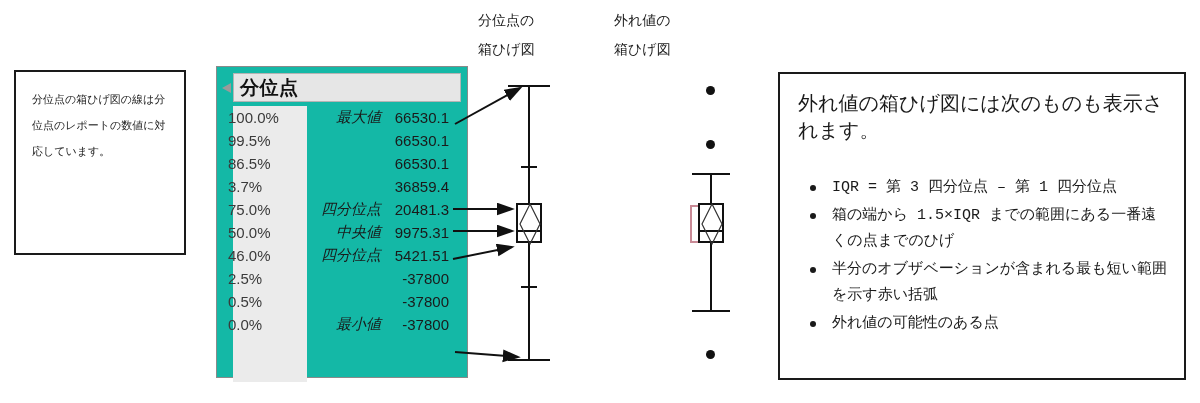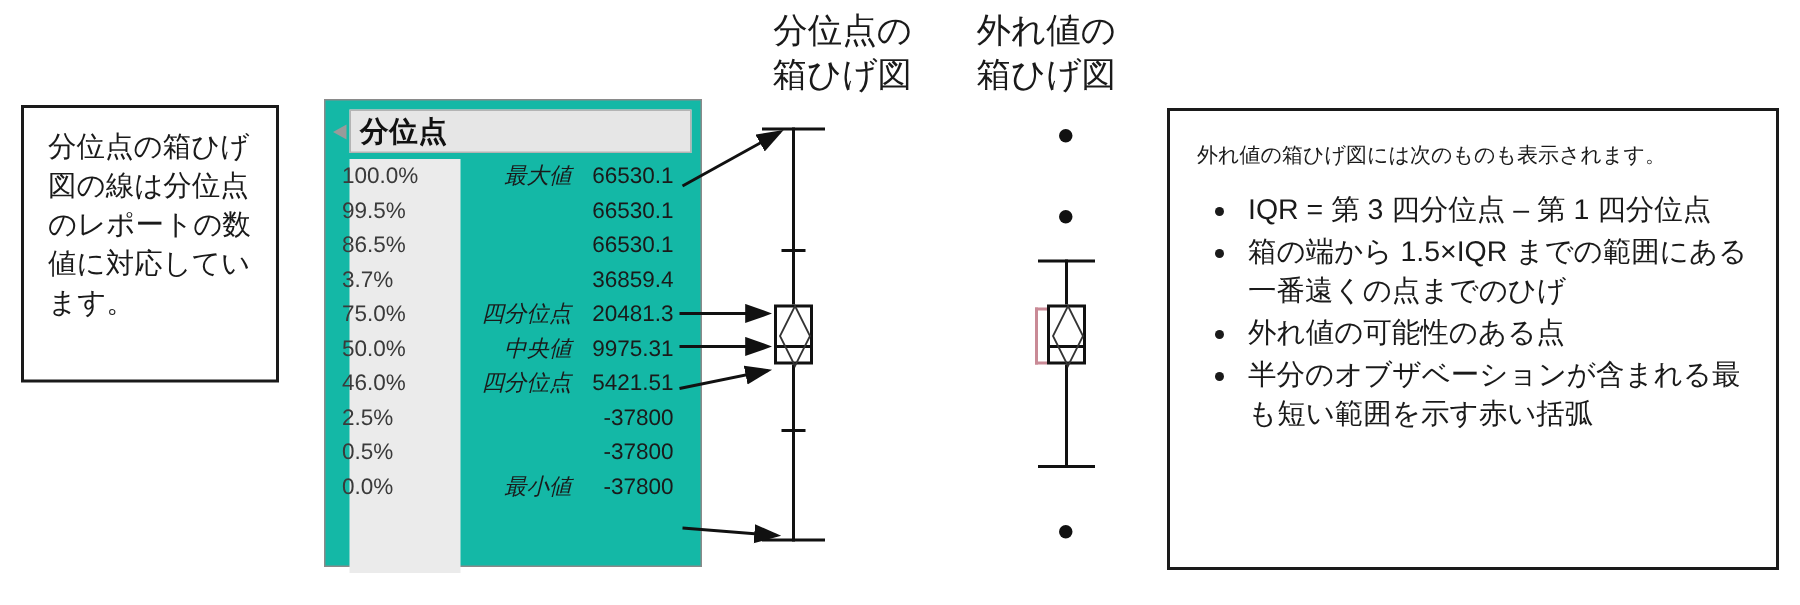--- a/index.html
+++ b/index.html
@@ -26,48 +26,49 @@
 
   
   #left-note {
     left: 14px;
     top: 70px;
     width: 172px;
     height: 185px;
     padding: 14px 12px 10px 16px;
   }
   #left-note .note-text {
-    font-size: 19px;
+    font-size: 11px;
     line-height: 26px;
     letter-spacing: 0px;
   }
 
   
   #right-note {
     left: 778px;
     top: 72px;
     width: 408px;
     height: 308px;
     padding: 16px 14px 10px 18px;
   }
   #right-note .note-lead {
-    font-size: 14px;
+    font-size: 20px;
     line-height: 27px;
-    margin: 0 0 11px 0;
+    margin: 0 0 31px 0;
   }
   #right-note ul {
     margin: 0;
     padding: 0 0 0 34px;
     list-style: none;
   }
   #right-note li {
     position: relative;
-    font-size: 19px;
+    font-size: 15px;
     line-height: 26px;
     margin-bottom: 2px;
+    font-family: Liberation Mono, monospace;
   }
   #right-note li .bullet-dot {
     position: absolute;
     left: -22px;
     top: 10px;
     width: 6px;
     height: 6px;
     border-radius: 50%;
     background: #1a1a1a;
   }
@@ -146,23 +147,23 @@
   #quantile-panel .q-value {
     width: 68px;
     text-align: right;
     padding-right: 2px;
     color: #1a1a1a;
   }
 
   
   .plot-heading {
     position: absolute;
-    font-size: 23px;
+    font-size: 14px;
     line-height: 29px;
-    text-align: right;
+    text-align: left;
     color: #1a1a1a;
   }
   #heading-quantile-plot { left: 478px; top: 6px; width: 130px; }
   #heading-outlier-plot  { left: 614px; top: 6px; width: 130px; }
 
   
   .boxplot { position: absolute; }
 
   .bp-axis {           
     position: absolute;
@@ -357,20 +358,20 @@
     <li>
       <span class="bullet-dot"></span>
       <span>IQR = 第 3 四分位点 – 第 1 四分位点</span>
     </li>
     <li>
       <span class="bullet-dot"></span>
       <span>箱の端から 1.5×IQR までの範囲にある一番遠くの点までのひげ</span>
     </li>
     <li>
       <span class="bullet-dot"></span>
-      <span>外れ値の可能性のある点</span>
+      <span>半分のオブザベーションが含まれる最も短い範囲を示す赤い括弧</span>
     </li>
     <li>
       <span class="bullet-dot"></span>
-      <span>半分のオブザベーションが含まれる最も短い範囲を示す赤い括弧</span>
+      <span>外れ値の可能性のある点</span>
     </li>
   </ul>
 </div>
 
 </body></html>

